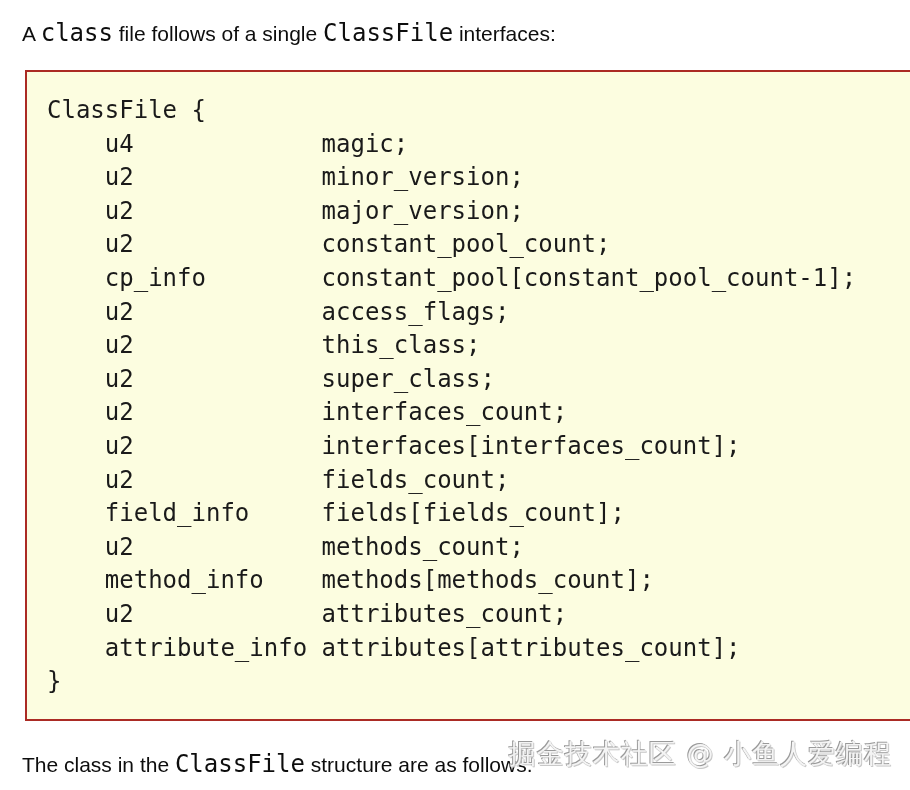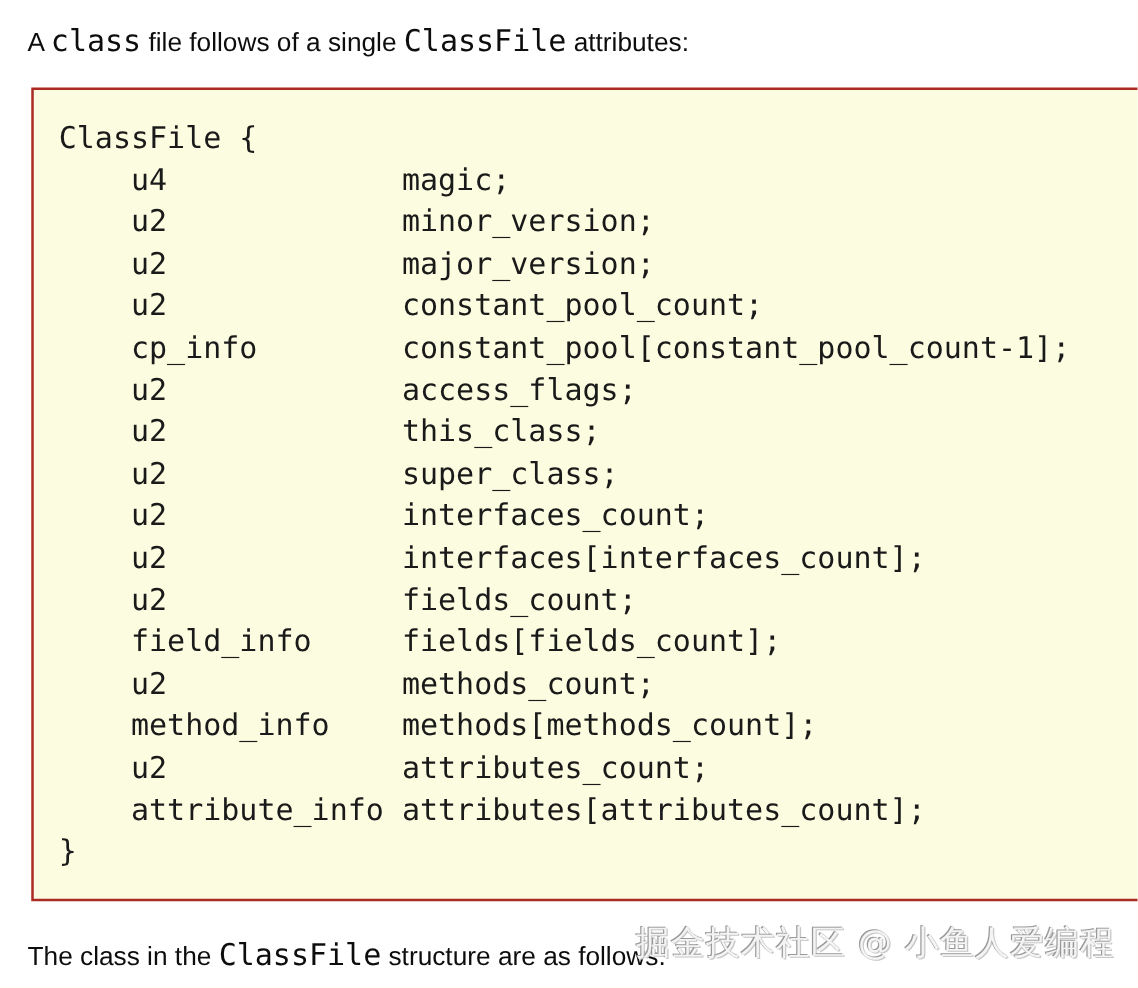--- a/index.html
+++ b/index.html
@@ -51,21 +51,21 @@
     white-space: nowrap;
     font-family: "DejaVu Sans", sans-serif;
     color: #f4f4f4;
     text-shadow: -1px -1px 0 #9a9a9a, 1px 1px 0 #c8c8c8, 0 0 1px #aaaaaa;
     pointer-events: none;
   }
 </style>
 </head>
 <body>
 
-<p class="para" id="intro-paragraph"><span>A </span><span class="mono">class</span><span> file follows of a single </span><span class="mono">ClassFile</span><span> attributes:</span></p>
+<p class="para" id="intro-paragraph"><span>A </span><span class="mono">class</span><span> file follows of a single </span><span class="mono">ClassFile</span><span> interfaces:</span></p>
 
 <div class="code-box" id="code-box" style="background: rgb(252, 253, 224); border-color: rgb(171, 43, 36);">
     <div class="code-line" style="color: rgb(26, 26, 26);">ClassFile {</div>
     <div class="code-line" style="color: rgb(26, 26, 26);">    u4             magic;</div>
     <div class="code-line" style="color: rgb(26, 26, 26);">    u2             minor_version;</div>
     <div class="code-line" style="color: rgb(26, 26, 26);">    u2             major_version;</div>
     <div class="code-line" style="color: rgb(26, 26, 26);">    u2             constant_pool_count;</div>
     <div class="code-line" style="color: rgb(26, 26, 26);">    cp_info        constant_pool[constant_pool_count-1];</div>
     <div class="code-line" style="color: rgb(26, 26, 26);">    u2             access_flags;</div>
     <div class="code-line" style="color: rgb(26, 26, 26);">    u2             this_class;</div>

